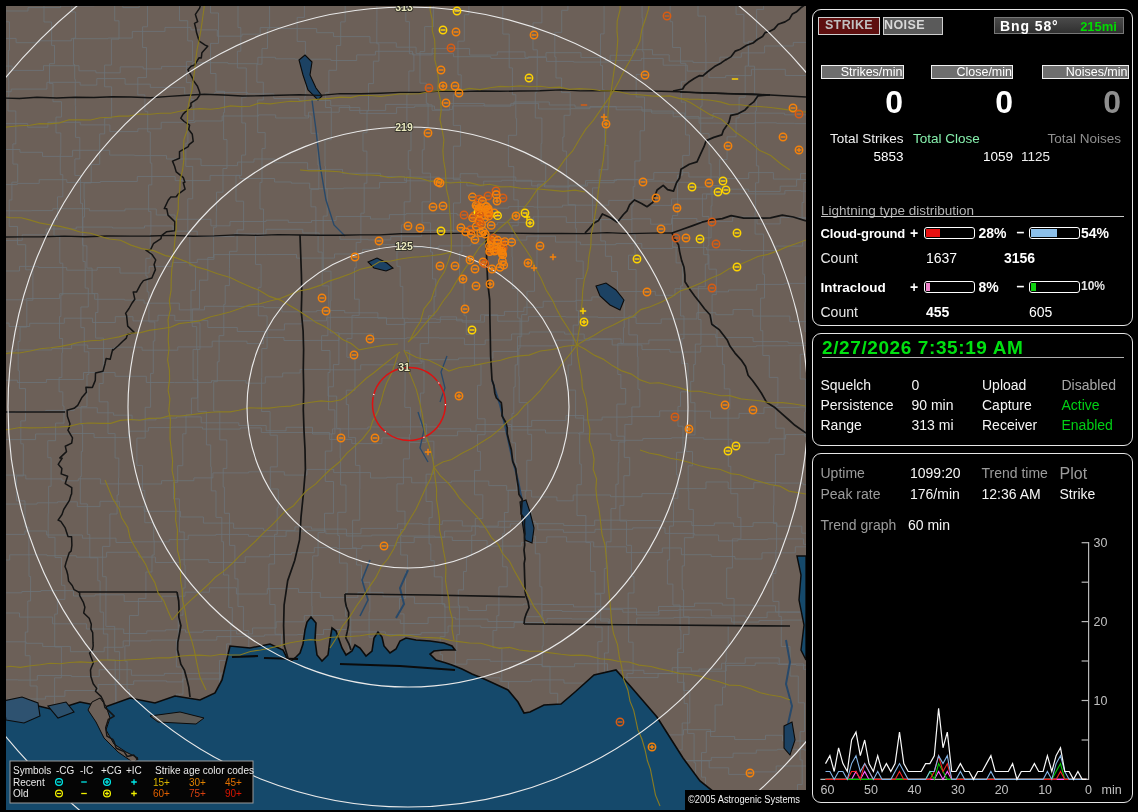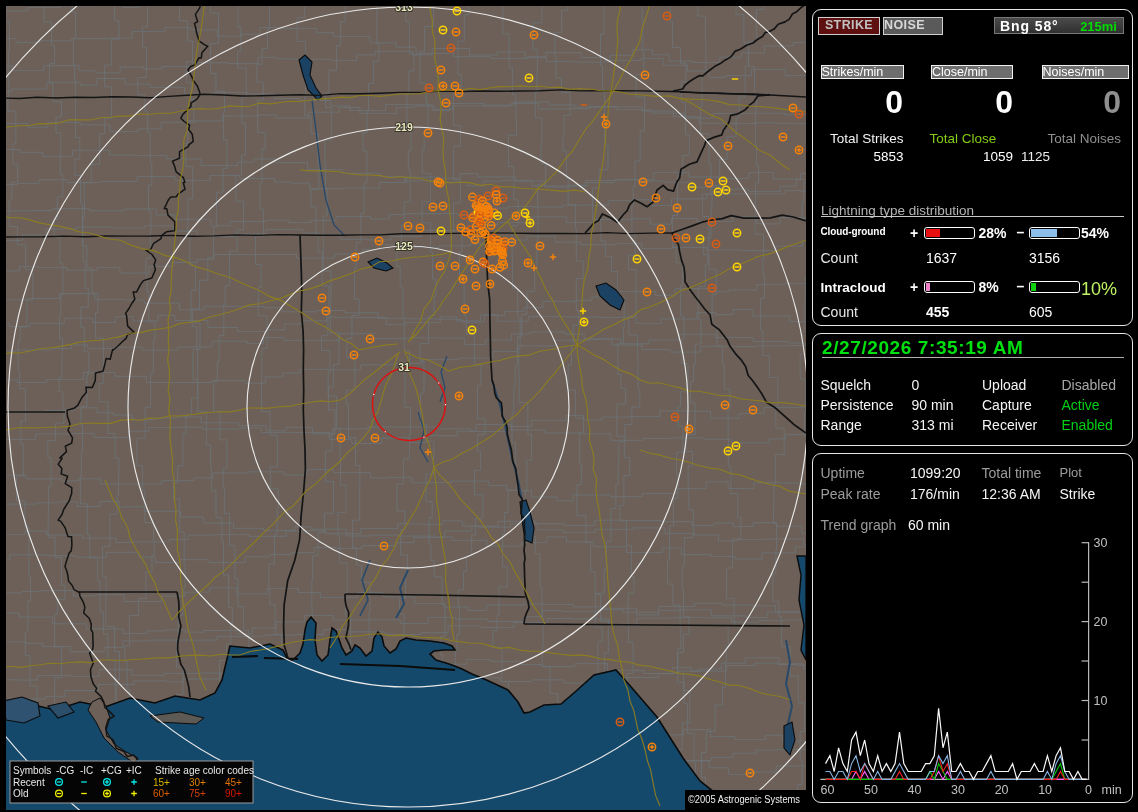--- a/index.html
+++ b/index.html
@@ -1,18 +1,18 @@
 <!DOCTYPE html>
 <html><head><meta charset="utf-8">
 <style>
 html,body{margin:0;padding:0;background:#000;width:1138px;height:812px;overflow:hidden}
 body{position:relative;font-family:"Liberation Sans",sans-serif}
 .panel{position:absolute;left:812px;width:320.5px;border:1.5px solid #e6e6e6;border-radius:9px;background:#000;box-sizing:border-box}
 .t{position:absolute;white-space:nowrap}
-.btn{position:absolute;box-sizing:border-box;border:1px solid #f0f0f0;background:#6e6e6e;color:#fff;text-align:left;font-size:12.5px;line-height:12px}
+.btn{position:absolute;box-sizing:border-box;border:1px solid #f0f0f0;background:#6e6e6e;color:#fff;text-align:right;font-size:12.5px;line-height:12px}
 .bar{position:absolute;box-sizing:border-box;width:51px;height:12px;border:1px solid #fff;border-radius:3px;background:#000}
 .bar i{position:absolute;left:1px;top:1px;bottom:1px;display:block}
 </style></head>
 <body>
 <svg width="800" height="804" viewBox="0 0 800 804" style="position:absolute;left:6px;top:6px;background:#6c6058">
 <g stroke="#6d7880" stroke-width="0.8" fill="none" opacity="0.8">
 <path d="M-0.3 -13.6 V15.8 H3.4 V44.4 H2.3 V74.4 H2.8 V90.0 H2.0 V105.0 H9.8 V137.9 H6.9 V158.1 H11.7 V176.2 H5.9 V194.0 H3.2 V220.5 H11.5 V238.7 H19.7 V263.8 H26.9 V294.2 H20.8 V321.1 H14.1 V335.3 H12.2 V364.7 H13.4 V382.6 H19.5 V414.9 H14.8 V437.8 H17.3 V469.9 H10.5 V494.9 H19.0 V521.1 H22.9 V550.6 H23.0 V570.4 H24.6 V595.0 H21.8 V626.1 H19.3 V649.7 H24.1 V680.0 H31.1 V707.1 H26.6 V738.0 H34.0 V766.3 H38.8 V790.6 H38.7 V816.2 H32.3"></path>
 <path d="M38.0 -17.3 V16.0 H45.6 V39.4 H48.5 V57.7 H43.5 V77.4 H47.0 V95.7 H55.5 V111.1 H50.0 V126.9 H54.8 V148.2 H54.3 V168.7 H56.8 V190.8 H51.5 V213.4 H48.0 V229.6 H53.8 V257.2 H56.8 V288.9 H54.9 V310.5 H53.5 V332.5 H56.6 V346.7 H55.9 V371.4 H53.1 V385.8 H56.8 V400.0 H58.0 V417.1 H49.6 V434.7 H41.8 V451.7 H45.1 V480.3 H42.6 V507.3 H42.2 V531.3 H49.0 V551.5 H55.6 V579.3 H58.9 V593.4 H51.4 V608.1 H48.7 V641.0 H55.4 V671.8 H48.6 V699.9 H53.5 V730.1 H58.8 V746.9 H53.0 V776.7 H57.3 V808.6 H56.3 V840.4 H49.8"></path>
 <path d="M65.8 -11.4 V6.0 H69.6 V32.2 H67.5 V58.5 H68.7 V73.4 H69.3 V99.8 H69.6 V131.4 H73.8 V152.9 H68.9 V169.5 H74.5 V197.3 H76.5 V220.1 H76.5 V238.5 H77.0 V255.5 H79.2 V282.1 H82.3 V301.0 H74.9 V321.6 H78.3 V345.8 H82.8 V368.5 H81.0 V400.6 H75.0 V418.8 H76.6 V445.4 H75.3 V470.6 H74.3 V497.9 H81.3 V528.4 H83.8 V551.8 H91.8 V574.8 H94.1 V606.1 H97.4 V628.0 H101.8 V654.0 H109.2 V680.4 H109.9 V713.9 H110.4 V735.9 H118.2 V768.8 H112.3 V784.2 H118.8 V815.9 H116.7"></path>
 <path d="M108.7 -13.6 V14.8 H113.0 V33.1 H105.4 V59.1 H98.6 V80.8 H105.6 V112.2 H98.7 V127.9 H93.7 V158.4 H85.2 V176.9 H78.1 V193.5 H78.5 V211.1 H76.9 V239.8 H80.9 V262.1 H86.1 V287.6 H91.9 V306.5 H89.6 V332.1 H97.6 V358.5 H97.2 V377.5 H93.2 V395.8 H102.0 V427.6 H109.1 V452.1 H112.8 V472.1 H112.5 V489.0 H111.1 V508.0 H103.9 V540.4 H96.6 V570.7 H100.2 V586.5 H99.9 V620.4 H108.7 V645.7 H113.6 V673.8 H109.8 V698.8 H111.6 V720.7 H117.3 V743.6 H121.8 V758.9 H120.8 V773.8 H123.5 V805.2 H124.2 V830.5 H126.5"></path>
@@ -514,54 +514,54 @@
 <div class="btn" style="left:820.5px;top:65px;width:83px;height:13.5px">Strikes/min</div>
 <div class="btn" style="left:931px;top:65px;width:82px;height:13.5px">Close/min</div>
 <div class="btn" style="left:1041.5px;top:65px;width:87px;height:13.5px">Noises/min</div>
 
 <div class="t" style="left:853px;top:84px;width:50px;text-align:right;font-size:32px;font-weight:bold;color:#fff">0</div>
 <div class="t" style="left:963px;top:84px;width:50px;text-align:right;font-size:32px;font-weight:bold;color:#fff">0</div>
 <div class="t" style="left:1071px;top:84px;width:50px;text-align:right;font-size:32px;font-weight:bold;color:#8f8f8f">0</div>
 
 <div class="t" style="left:803.5px;top:131px;width:100px;text-align:right;font-size:13.5px;color:#f2f2f2">Total Strikes</div>
 <div class="t" style="left:803.5px;top:149px;width:100px;text-align:right;font-size:13.5px;color:#fff">5853</div>
-<div class="t" style="left:913px;top:131px;width:100px;text-align:center;font-size:13.5px;color:#84cc16">Total Close</div>
+<div class="t" style="left:913px;top:131px;width:100px;text-align:left;font-size:13.5px;color:#86efac">Total Close</div>
 <div class="t" style="left:913px;top:149px;width:100px;text-align:right;font-size:13.5px;color:#fff">1059</div>
 <div class="t" style="left:1021px;top:131px;width:100px;text-align:right;font-size:13.5px;color:#8f8f8f">Total Noises</div>
 <div class="t" style="left:1021px;top:149px;width:100px;font-size:13.5px;color:#ededed">1125</div>
 
 <div class="t" style="left:821px;top:203px;font-size:13.5px;color:#b4b4b4">Lightning type distribution</div>
 <div class="t" style="left:821px;top:216px;width:303px;height:1px;background:#c8c8c8"></div>
 
-<div class="t" style="left:820.5px;top:225.5px;font-size:10px;font-weight:bold;color:#fff;letter-spacing:-0.1px">Cloud-ground</div>
+<div class="t" style="left:820.5px;top:225.5px;font-size:13px;font-weight:bold;color:#fff;letter-spacing:-0.1px">Cloud-ground</div>
 <div class="t" style="left:910px;top:225px;font-size:14px;font-weight:bold;color:#fff">+</div>
 <div class="bar" style="left:924px;top:226.5px">
     <i style="width:28%;background:#e81010"></i>
   </div>
 <div class="t" style="left:978.5px;top:225px;font-size:14px;font-weight:bold;color:#fff">28%</div>
 <div class="t" style="left:1016.5px;top:224px;font-size:14px;font-weight:bold;color:#fff">–</div>
 <div class="bar" style="left:1029px;top:226.5px">
     <i style="width:54%;background:#8cc0ea"></i>
   </div>
 <div class="t" style="left:1081px;top:225px;font-size:14px;font-weight:bold;color:#fff">54%</div>
 <div class="t" style="left:820.5px;top:249.5px;font-size:14px;color:#e8e8e8">Count</div>
 <div class="t" style="left:926px;top:249.5px;font-size:14px;font-weight:normal;color:#fff">1637</div>
-<div class="t" style="left:1029px;top:249.5px;font-size:14px;font-weight:normal;color:#fff">3156</div>
+<div class="t" style="left:1004px;top:249.5px;font-size:14px;font-weight:bold;color:#fff">3156</div>
 
 <div class="t" style="left:820.5px;top:279.5px;font-size:13.5px;font-weight:bold;color:#fff">Intracloud</div>
 <div class="t" style="left:910px;top:279px;font-size:14px;font-weight:bold;color:#fff">+</div>
 <div class="bar" style="left:924px;top:280.5px">
     <i style="width:8%;background:#ee82c8"></i>
   </div>
 <div class="t" style="left:978.5px;top:279px;font-size:14px;font-weight:bold;color:#fff">8%</div>
 <div class="t" style="left:1016.5px;top:278px;font-size:14px;font-weight:bold;color:#fff">–</div>
 <div class="bar" style="left:1029px;top:280.5px">
     <i style="width:10%;background:#10d010"></i>
   </div>
-<div class="t" style="left:1081px;top:279px;font-size:18px;font-weight:normal;color:#bef264">10%</div>
+<div class="t" style="left:1081px;top:279px;font-size:12px;font-weight:bold;color:#e5e5e5">10%</div>
 <div class="t" style="left:820.5px;top:304px;font-size:14px;color:#e8e8e8">Count</div>
 <div class="t" style="left:926px;top:304px;font-size:14px;font-weight:bold;color:#fff">455</div>
 <div class="t" style="left:1029px;top:304px;font-size:14px;font-weight:normal;color:#fff">605</div>
 
 <div class="t" style="left:822px;top:336.5px;font-size:19px;font-weight:bold;color:#00e010;letter-spacing:.6px">2/27/2026 7:35:19 AM</div>
 <div class="t" style="left:822px;top:357px;width:302px;height:1px;background:#b0b0b0"></div>
 <div class="t" style="left:820.5px;top:377px;font-size:14px;color:#f5f5f5">Squelch</div>
 <div class="t" style="left:911.5px;top:377px;font-size:14px;color:#f5f5f5">0</div>
 <div class="t" style="left:982px;top:377px;font-size:14px;color:#f5f5f5">Upload</div>
 <div class="t" style="left:1061.5px;top:377px;font-size:14px;color:#a8a8a8">Disabled</div>
@@ -569,22 +569,22 @@
 <div class="t" style="left:911.5px;top:397px;font-size:14px;color:#f5f5f5">90 min</div>
 <div class="t" style="left:982px;top:397px;font-size:14px;color:#f5f5f5">Capture</div>
 <div class="t" style="left:1061.5px;top:397px;font-size:14px;color:#00d014">Active</div>
 <div class="t" style="left:820.5px;top:417px;font-size:14px;color:#f5f5f5">Range</div>
 <div class="t" style="left:911.5px;top:417px;font-size:14px;color:#f5f5f5">313 mi</div>
 <div class="t" style="left:982px;top:417px;font-size:14px;color:#f5f5f5">Receiver</div>
 <div class="t" style="left:1061.5px;top:417px;font-size:14px;color:#00d014">Enabled</div>
 
 <div class="t" style="left:820.5px;top:465px;font-size:14px;color:#9c9c9c">Uptime</div>
 <div class="t" style="left:910px;top:465px;font-size:14px;color:#f5f5f5">1099:20</div>
-<div class="t" style="left:981.5px;top:465px;font-size:14px;color:#9c9c9c">Total time</div>
-<div class="t" style="left:1059.5px;top:465px;font-size:13px;color:#9c9c9c">Plot</div>
+<div class="t" style="left:981.5px;top:465px;font-size:14px;color:#9c9c9c">Trend time</div>
+<div class="t" style="left:1059.5px;top:465px;font-size:16px;color:#9c9c9c">Plot</div>
 <div class="t" style="left:820.5px;top:485.5px;font-size:14px;color:#9c9c9c">Peak rate</div>
 <div class="t" style="left:910px;top:485.5px;font-size:14px;color:#f5f5f5">176/min</div>
 <div class="t" style="left:981.5px;top:485.5px;font-size:14px;color:#f5f5f5">12:36 AM</div>
 <div class="t" style="left:1059.5px;top:485.5px;font-size:14px;color:#f5f5f5">Strike</div>
 <div class="t" style="left:820.5px;top:517px;font-size:14px;color:#9c9c9c">Trend graph</div>
 <div class="t" style="left:908px;top:517px;font-size:14px;color:#f5f5f5">60 min</div>
 <svg width="1138" height="812" viewBox="0 0 1138 812" style="position:absolute;left:0;top:0;pointer-events:none">
 <g stroke="#b8b8b8" stroke-width="1.2" fill="none">
 <path d="M1088.6 542 L1088.6 779.4 L820.4 779.4"></path>
 <path d="M1081.6 740.0 L1088.6 740.0"></path>

